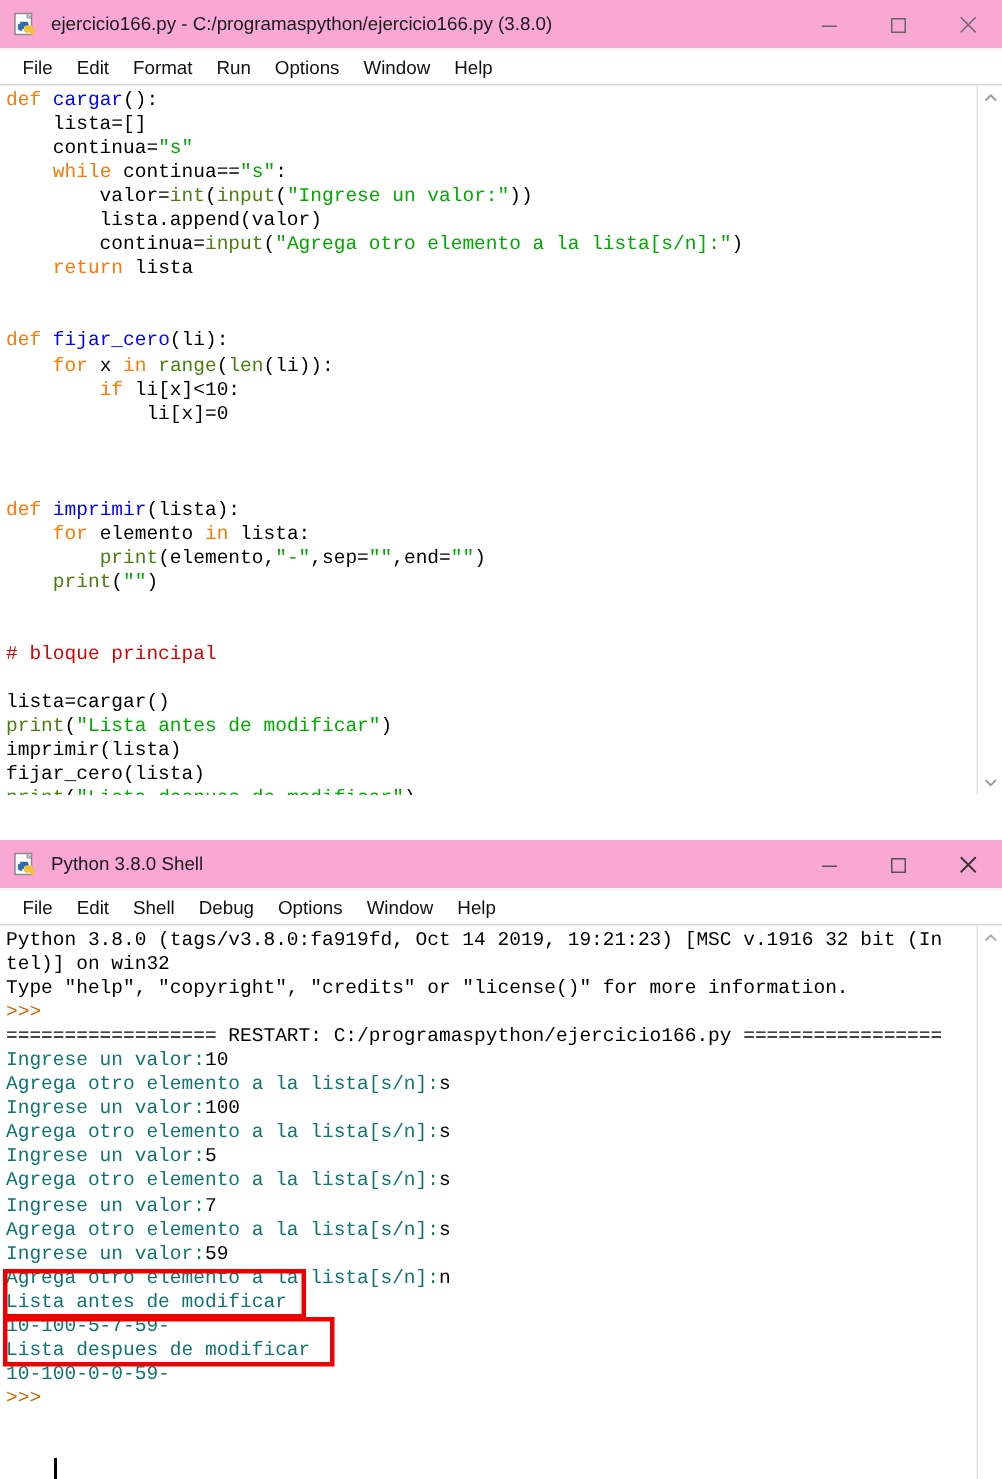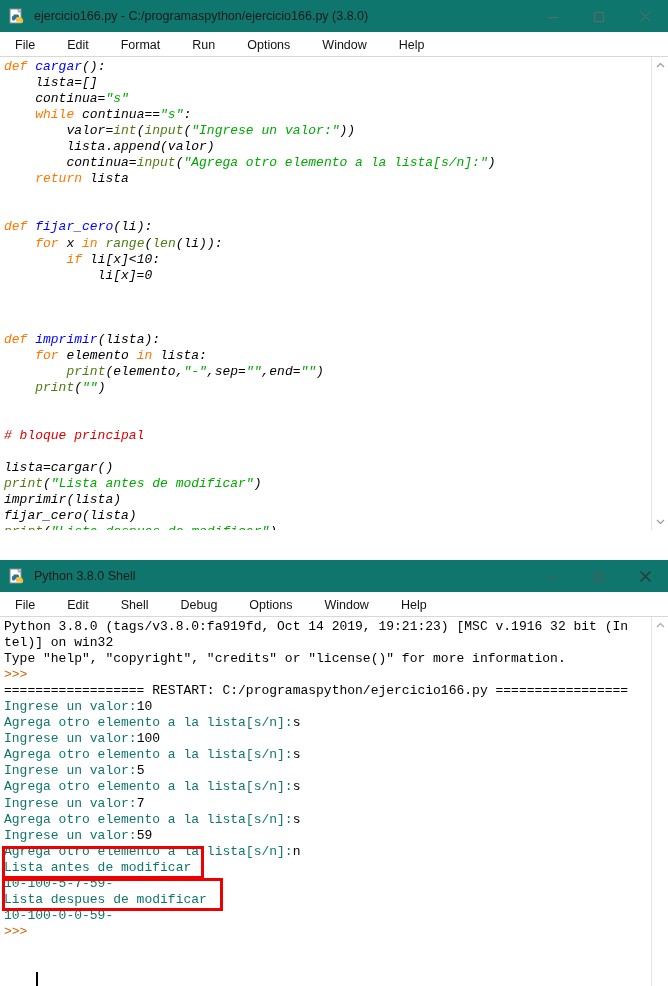--- a/index.html
+++ b/index.html
@@ -8,35 +8,35 @@
     width: 668px; height: 986px;
     background: #ffffff;
     font-family: "Liberation Sans", sans-serif;
     overflow: hidden;
   }
   #screen { position: relative; width: 668px; height: 986px; background: #ffffff; }
 
   
   .window { position: absolute; left: 0; width: 668px; background: #ffffff; }
   .titlebar {
-    position: relative; height: 33px; background: #0f766e;
+    position: relative; height: 33px; background: #f9a8d4;
     border-bottom: 1px solid #ffffff; display: flex; align-items: center;
   }
   .title-icon { width: 17px; height: 17px; margin-left: 9px; margin-right: 8px; position: relative; flex: none; }
   .title-text {
     font-size: 12.5px; color: #1a1a1a; white-space: nowrap;
     font-family: "Liberation Sans", sans-serif; letter-spacing: 0px;
   }
   .win-controls { position: absolute; right: 0; top: 0; height: 33px; display: flex; }
   .win-btn {
     width: 46px; height: 33px; display: flex; align-items: center; justify-content: center;
   }
   .win-btn svg { display: block; }
 
-  .menubar { height: 23px; display: flex; align-items: center; padding-left: 7px; background: #ffffff; gap: 16px; }
+  .menubar { height: 23px; display: flex; align-items: center; padding-left: 7px; background: #ffffff; }
   .menu-item {
     font-size: 12.5px; color: #111111; padding: 2px 8px; white-space: nowrap;
     font-family: "Liberation Sans", sans-serif;
   }
 
   
   .pane {
     position: relative; background: #ffffff; overflow: hidden;
     border-top: 1px solid #d8d8d8;
   }
@@ -141,21 +141,21 @@
     <div class="menubar">
       <span class="menu-item">File</span>
       <span class="menu-item">Edit</span>
       <span class="menu-item">Format</span>
       <span class="menu-item">Run</span>
       <span class="menu-item">Options</span>
       <span class="menu-item">Window</span>
       <span class="menu-item">Help</span>
     </div>
 
-    <div class="pane" style="height:474px;font-style:italic;">
+    <div class="pane" style="height:474px;">
       <div class="code" id="code-body"><span class="ln"><span class="kw">def</span><span class="def"> </span><span class="fn">cargar</span><span class="def">():</span></span><span class="ln"><span class="def">    lista=[]</span></span><span class="ln"><span class="def">    continua=</span><span class="str">"s"</span></span><span class="ln"><span class="def">    </span><span class="kw">while</span><span class="def"> continua==</span><span class="str">"s"</span><span class="def">:</span></span><span class="ln"><span class="def">        valor=</span><span class="bi">int</span><span class="def">(</span><span class="bi">input</span><span class="def">(</span><span class="str">"Ingrese un valor:"</span><span class="def">))</span></span><span class="ln"><span class="def">        lista.append(valor)</span></span><span class="ln"><span class="def">        continua=</span><span class="bi">input</span><span class="def">(</span><span class="str">"Agrega otro elemento a la lista[s/n]:"</span><span class="def">)</span></span><span class="ln"><span class="def">    </span><span class="kw">return</span><span class="def"> lista</span></span><span class="ln">&nbsp;</span><span class="ln">&nbsp;</span><span class="ln"><span class="kw">def</span><span class="def"> </span><span class="fn">fijar_cero</span><span class="def">(li):</span></span><span class="ln"><span class="def">    </span><span class="kw">for</span><span class="def"> x </span><span class="kw">in</span><span class="def"> </span><span class="bi">range</span><span class="def">(</span><span class="bi">len</span><span class="def">(li)):</span></span><span class="ln"><span class="def">        </span><span class="kw">if</span><span class="def"> li[x]&lt;10:</span></span><span class="ln"><span class="def">            li[x]=0</span></span><span class="ln">&nbsp;</span><span class="ln">&nbsp;</span><span class="ln">&nbsp;</span><span class="ln"><span class="kw">def</span><span class="def"> </span><span class="fn">imprimir</span><span class="def">(lista):</span></span><span class="ln"><span class="def">    </span><span class="kw">for</span><span class="def"> elemento </span><span class="kw">in</span><span class="def"> lista:</span></span><span class="ln"><span class="def">        </span><span class="bi">print</span><span class="def">(elemento,</span><span class="str">"-"</span><span class="def">,sep=</span><span class="str">""</span><span class="def">,end=</span><span class="str">""</span><span class="def">)</span></span><span class="ln"><span class="def">    </span><span class="bi">print</span><span class="def">(</span><span class="str">""</span><span class="def">)</span></span><span class="ln">&nbsp;</span><span class="ln">&nbsp;</span><span class="ln"><span class="cmt"># bloque principal</span></span><span class="ln">&nbsp;</span><span class="ln"><span class="def">lista=cargar()</span></span><span class="ln"><span class="bi">print</span><span class="def">(</span><span class="str">"Lista antes de modificar"</span><span class="def">)</span></span><span class="ln"><span class="def">imprimir(lista)</span></span><span class="ln"><span class="def">fijar_cero(lista)</span></span><span class="ln"><span class="bi">print</span><span class="def">(</span><span class="str">"Lista despues de modificar"</span><span class="def">)</span></span></div>
 
       <div class="vscroll">
         <span class="arrow up">
           <svg width="9" height="7" viewBox="0 0 9 7">
               <polyline points="1,5 4.5,1.5 8,5" fill="none" stroke="#9a9a9a" stroke-width="1.2"></polyline>
             </svg>
         </span>
         <span class="thumb-track"></span>
         <span class="arrow down">

